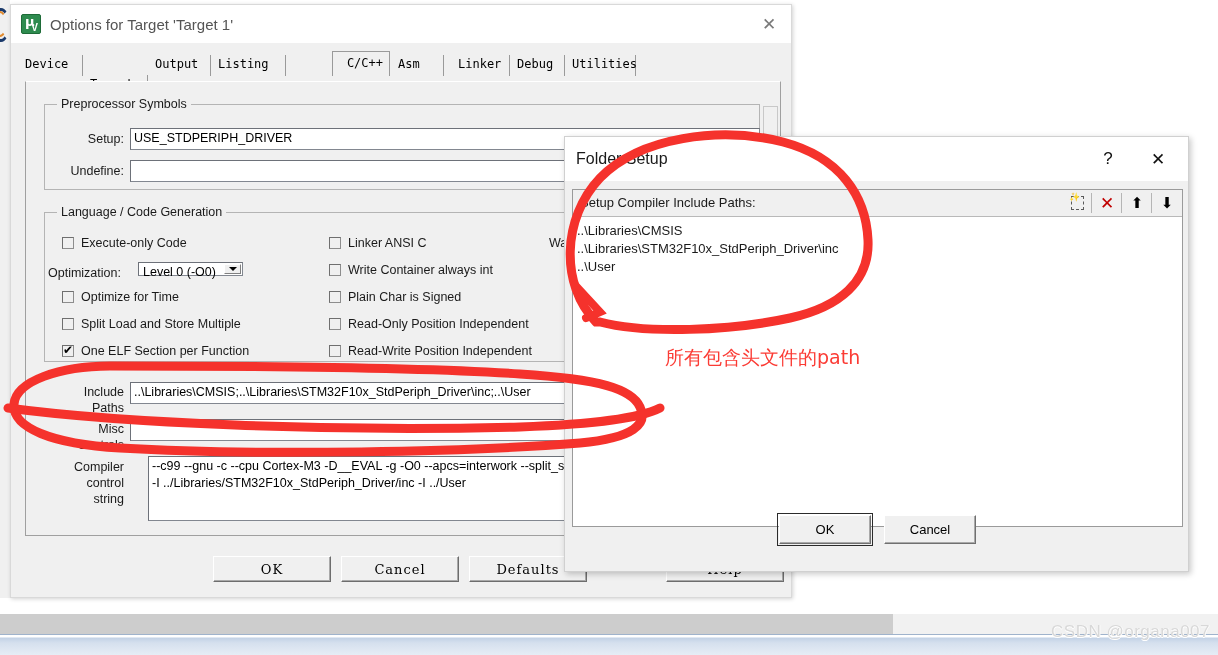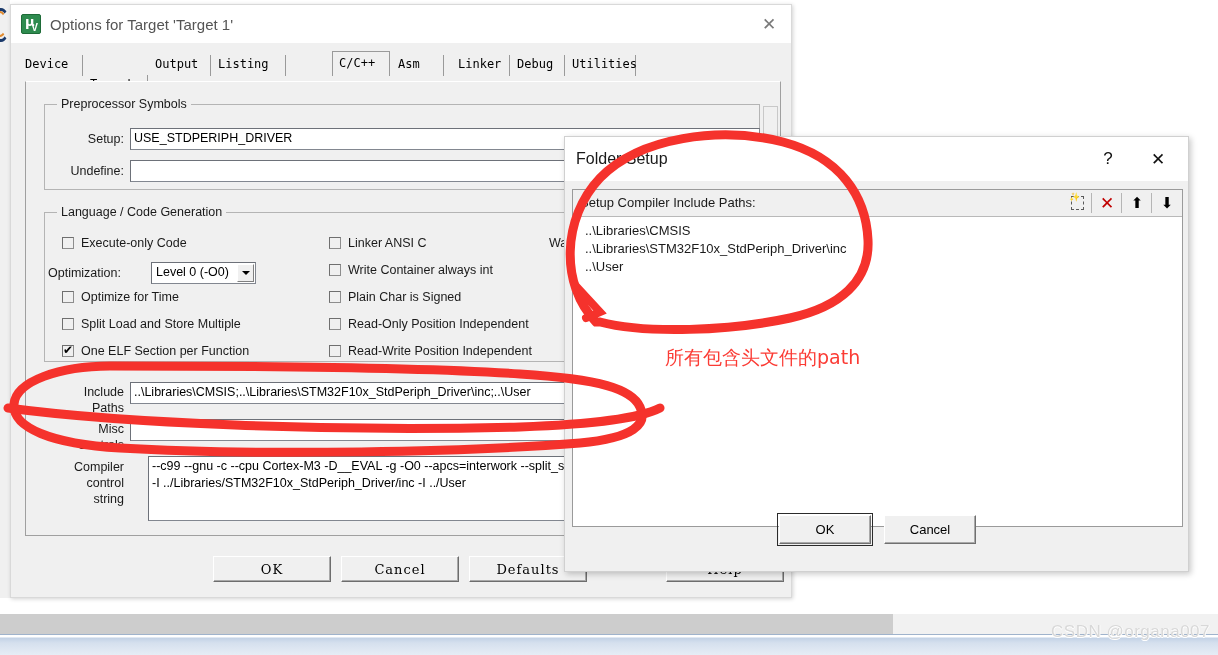--- a/index.html
+++ b/index.html
@@ -206,21 +206,21 @@
   .ico-new::after {
     content:"\2728"; position:absolute; left:-2px; top:-5px; font-size:9px; color:#e8c62c;
     font-family:"DejaVu Sans",sans-serif;
   }
   .ico-x { font-size:17px; color:#c00000; font-weight:bold; line-height:1;
            font-family:"DejaVu Sans",sans-serif; }
   .ico-up, .ico-dn { font-size:15px; color:#000; line-height:1;
                      font-family:"DejaVu Sans",sans-serif; }
 
   .fs-list { position:absolute; left:0; top:28px; right:0; bottom:0; background:#fff; padding:4px 0 0 4px; }
-  .fs-item { font-size:13px; color:#1a1a1a; line-height:18px; white-space:nowrap;padding-left:8px; }
+  .fs-item { font-size:13px; color:#1a1a1a; line-height:18px; white-space:nowrap; }
 
   .fs-footer { position:absolute; left:0; right:0; bottom:0; height:84px; }
   .fsbtn {
     position:absolute; width:92px; height:29px; background:#f0f0f0;
     border:1px solid #ffffff; border-right-color:#707070; border-bottom-color:#707070;
     box-shadow: inset -1px -1px 0 #a9a9a9;
     font-size:13px; color:#000; display:flex; align-items:center; justify-content:center;
     font-family:"Liberation Sans",sans-serif; cursor:default;
   }
   .fsbtn.default { outline:1px solid #2b2b2b; outline-offset:1px; }
@@ -250,21 +250,21 @@
       <div class="opt-title-text">Options for Target 'Target 1'</div>
       <div class="opt-close">✕</div>
     </div>
 
     <div class="tabstrip">
       <div class="tab" style="left:4px;width:64px;">Device</div>
       <div class="tab" style="left:69px;width:64px;margin-top:20px;">Target</div>
       <div class="tab" style="left:134px;width:62px;">Output</div>
       <div class="tab" style="left:197px;width:74px;">Listing</div>
       <div class="tab" style="left:260px;width:52px;margin-top:27px;">User</div>
-      <div class="tab active" style="left:317px;width:58px;">C/C++</div>
+      <div class="tab active" style="left:317px;width:58px;text-align:right;">C/C++</div>
       <div class="tab" style="left:377px;width:52px;">Asm</div>
       <div class="tab" style="left:437px;width:58px;">Linker</div>
       <div class="tab" style="left:496px;width:54px;">Debug</div>
       <div class="tab" style="left:551px;width:70px;">Utilities</div>
     </div>
 
     <div class="tabpage">
       <div class="tabpage-inner">
 
         <div class="group" style="left:18px; top:22px; width:716px; height:86px;">
@@ -277,21 +277,21 @@
 
         <div class="group" style="left:18px; top:130px; width:716px; height:150px;">
           <span class="group-label">Language / Code Generation</span>
         </div>
 
         <div class="chk" style="left:36px; top:154px;">
           <span class="box"></span>
           <span class="t">Execute-only Code</span>
         </div>
         <div class="lbl" style="left:22px; top:184px;">Optimization:</div>
-        <div class="combo" style="left:112px; top:180px; width:105px; height:22px;margin-left:13px;">
+        <div class="combo" style="left:112px; top:180px; width:105px; height:14px;">
           <span>Level 0 (-O0)</span>
           <span class="arrow"></span>
         </div>
         <div class="chk" style="left:36px; top:208px;">
           <span class="box"></span>
           <span class="t">Optimize for Time</span>
         </div>
         <div class="chk" style="left:36px; top:235px;">
           <span class="box"></span>
           <span class="t">Split Load and Store Multiple</span>

